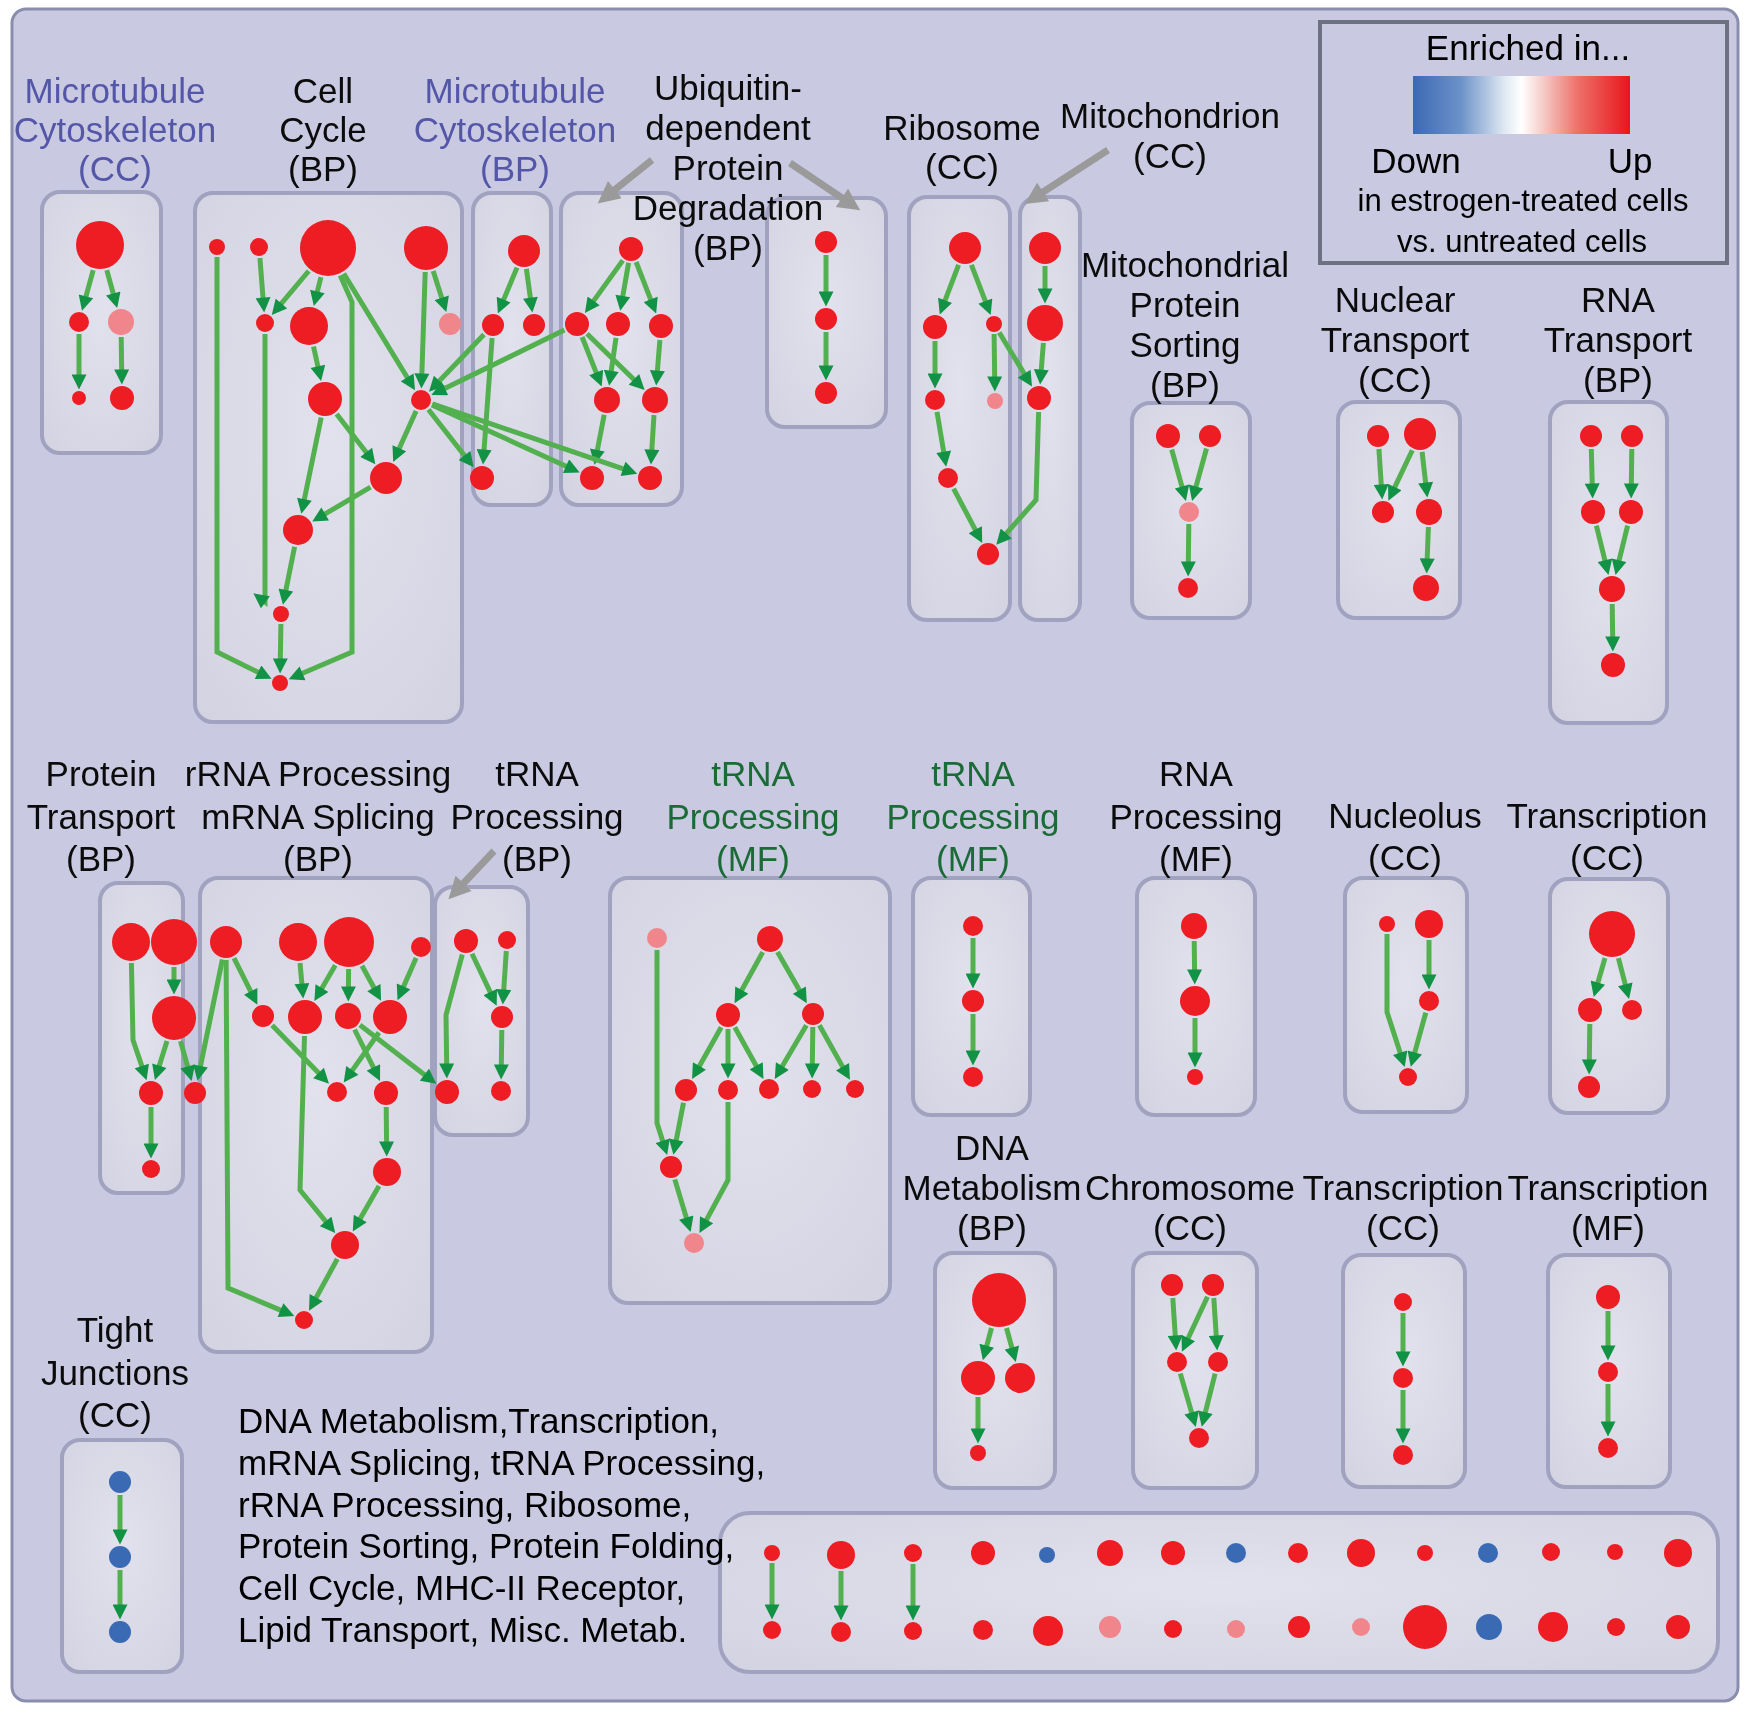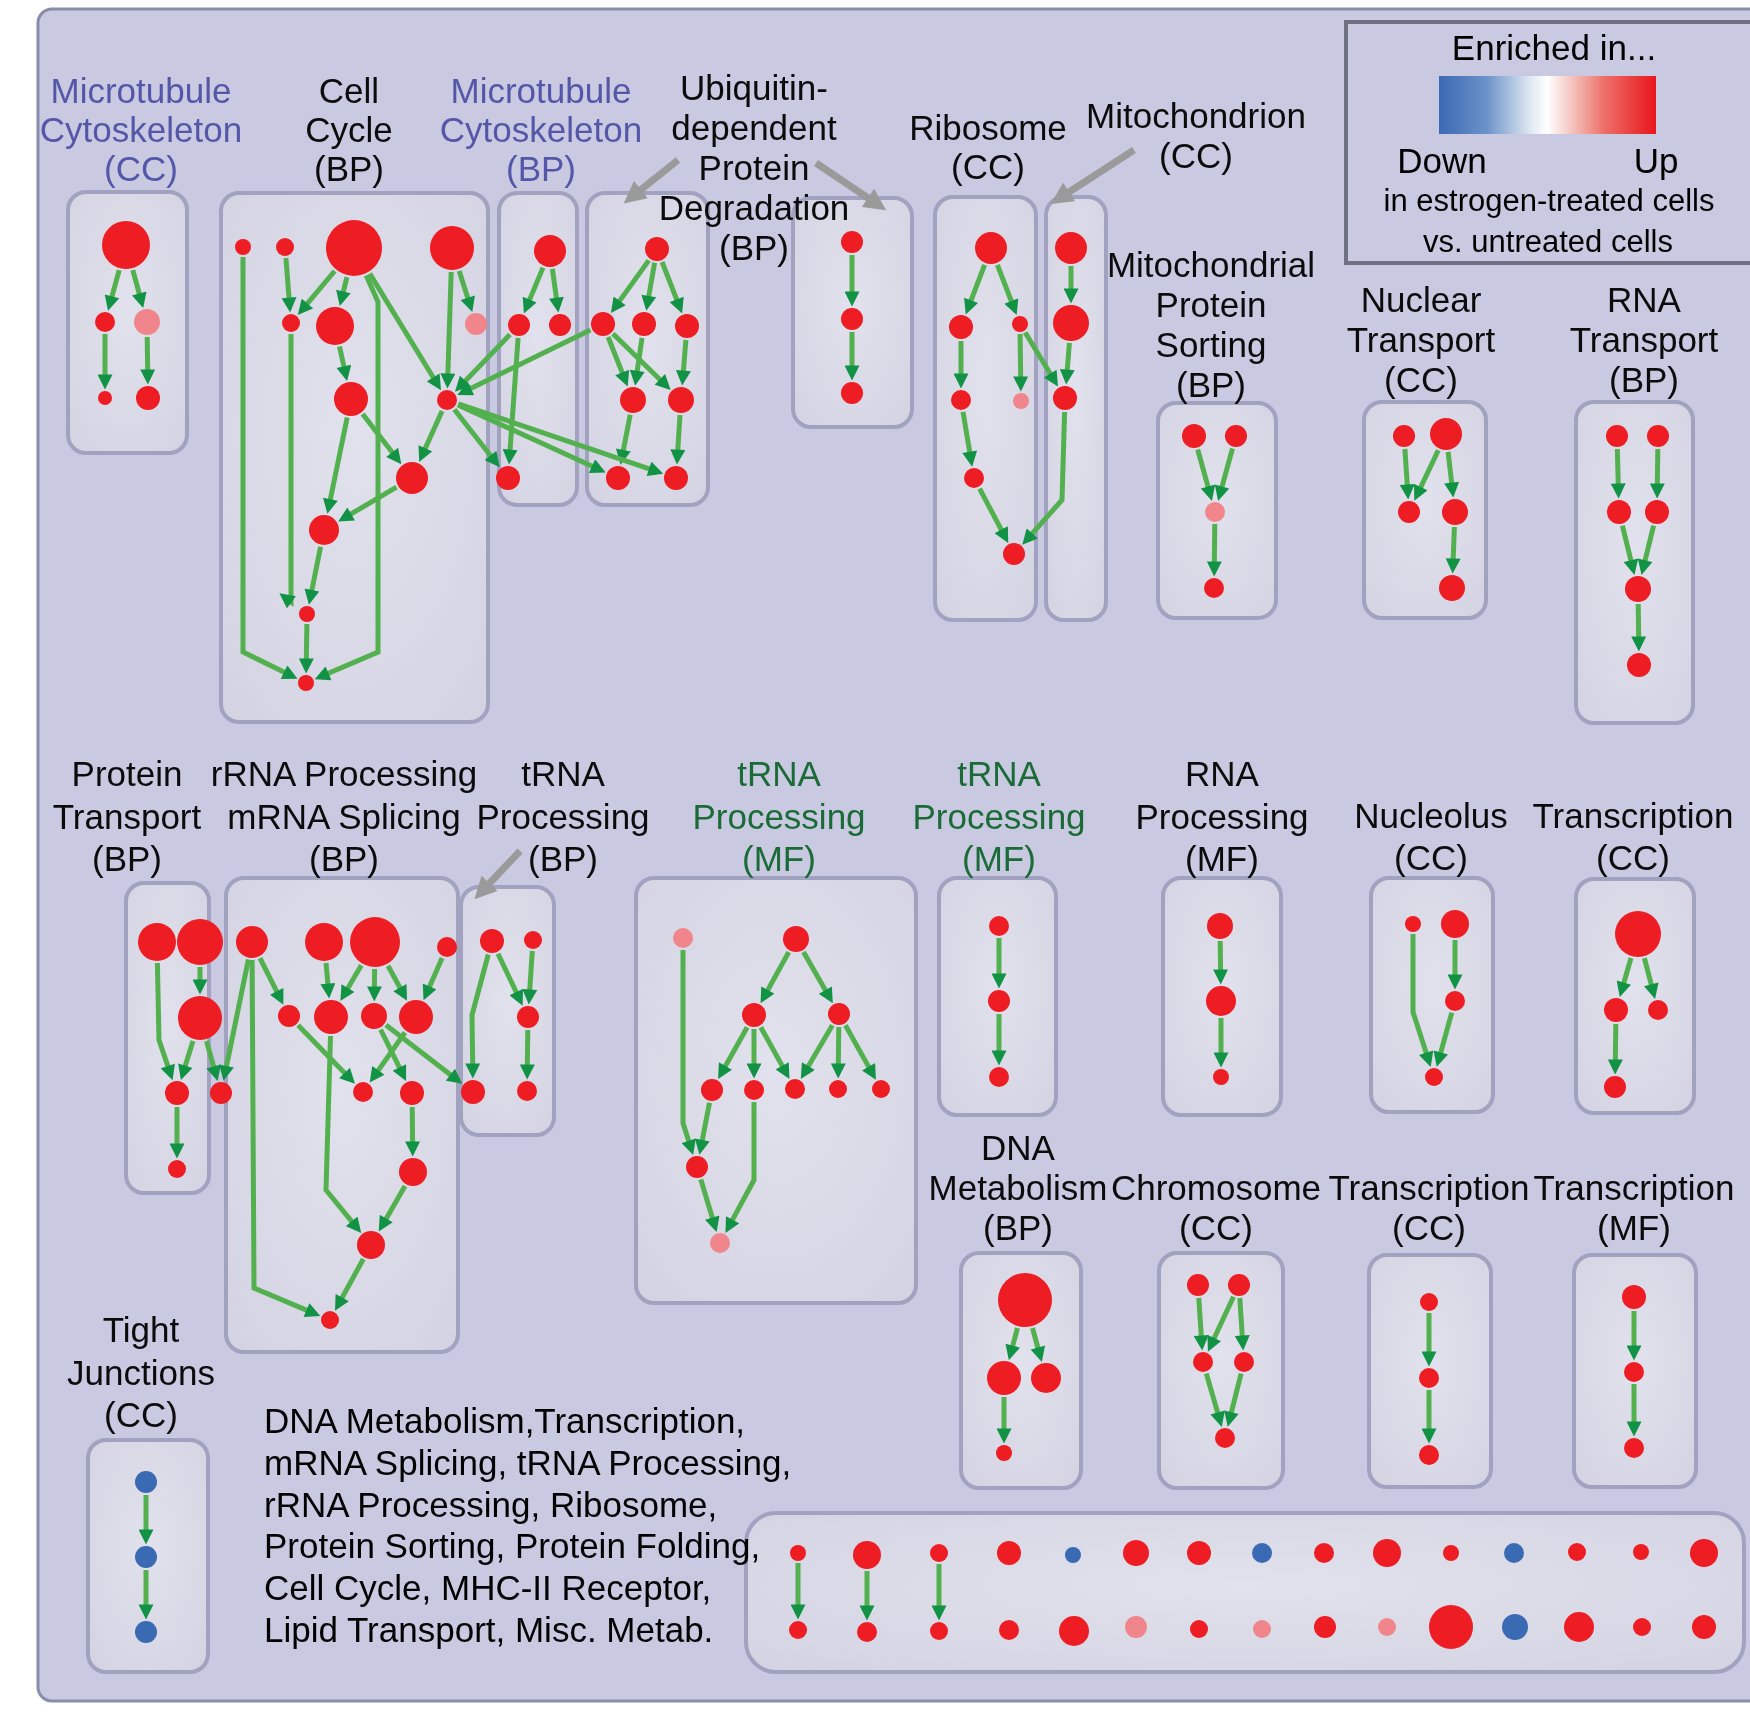--- a/index.html
+++ b/index.html
@@ -1,16 +1,16 @@
 <!DOCTYPE html>
 <html><head>
 <meta charset="utf-8">
 <style>
   html,body{margin:0;padding:0;background:#ffffff;}
-  #wrap{width:1486px;height:1715px;position:relative;font-family:"Liberation Sans",sans-serif;padding-left:26px;}
+  #wrap{width:1486px;height:1715px;position:relative;font-family:"Liberation Sans",sans-serif;}
   svg{display:block;}
   text{font-family:"Liberation Sans",sans-serif;}
 </style>
 </head>
 <body>
 <div id="wrap">
 <svg id="fig" width="1750" height="1715" viewBox="0 0 1750 1715">
       <defs>
         <radialGradient id="boxg" cx="50%" cy="45%" r="75%">
           <stop offset="0%" stop-color="#e2e2ee"></stop>

